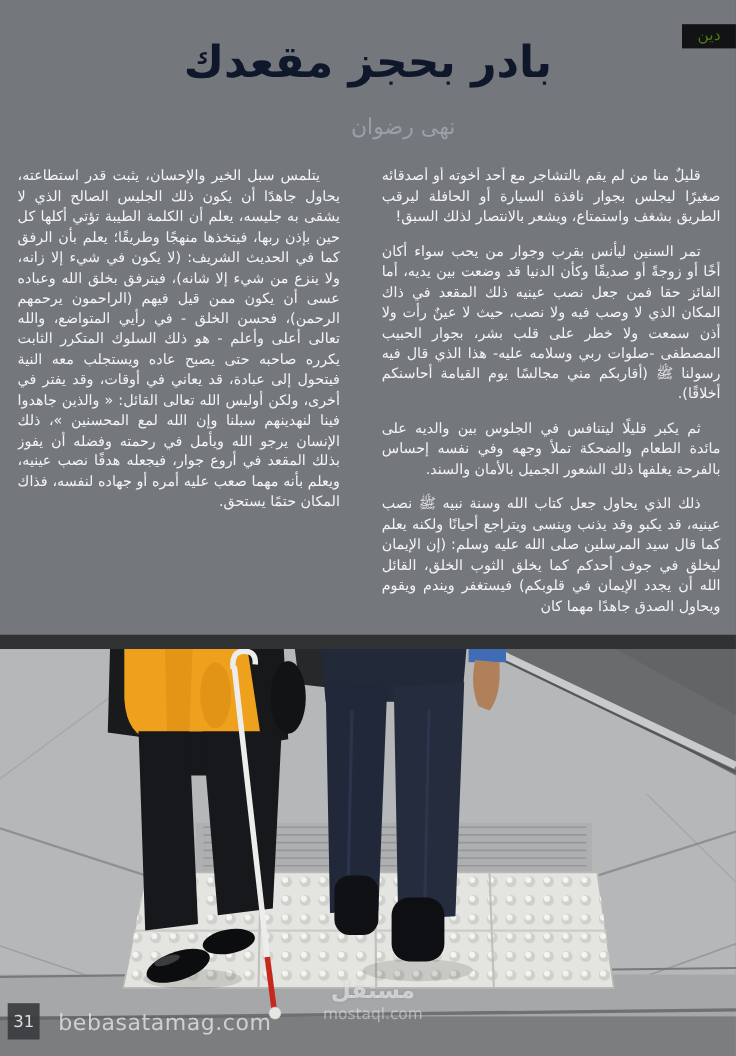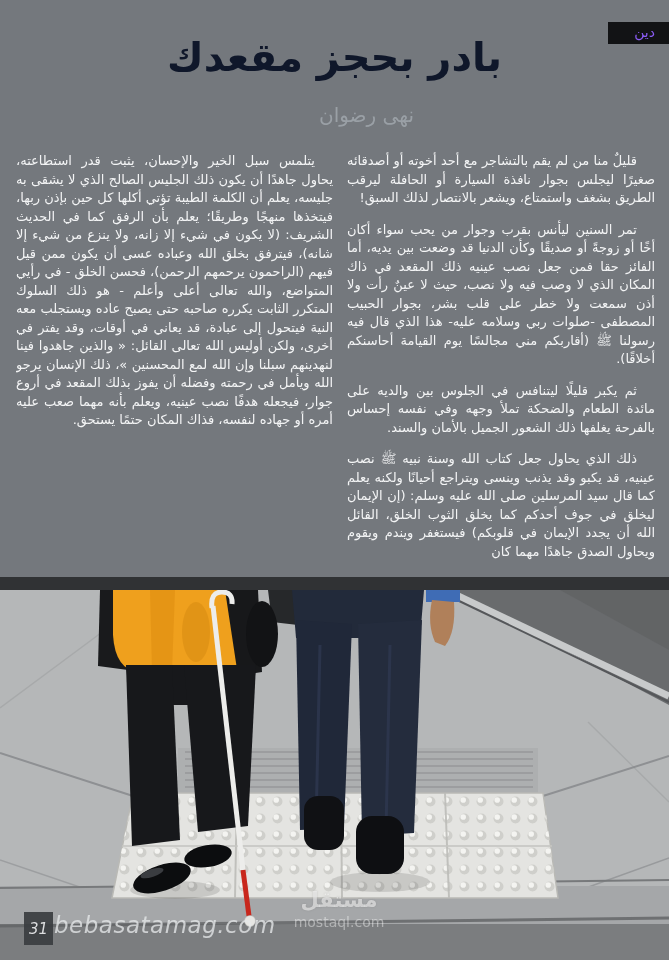--- a/index.html
+++ b/index.html
@@ -4,42 +4,42 @@
 <style>
   html,body{margin:0;padding:0;background:#4a4d50;}
   .page{
     position:relative;width:669px;height:960px;margin:0 auto;
     background:#74787d;overflow:hidden;
     font-family:"DejaVu Sans",sans-serif;
   }
   
   .tag{
     position:absolute;top:22px;right:0;
-    background:#121315;color:#8b5cf6;
-    font-size:14px;line-height:21px;padding:0 14px 1px 26px;
+    background:#121315;color:#4d7c0f;
+    font-size:14px;line-height:21px;padding:0 14px 1px 14px;
     direction:rtl;
   }
   .title{
     position:absolute;top:34px;left:0;width:100%;
     text-align:center;direction:rtl;
     font-size:40px;font-weight:bold;color:#0f172a;
     margin:0;letter-spacing:1px;
   }
   .byline{
     position:absolute;top:103px;left:0;width:100%;
     text-align:center;direction:rtl;transform:translateX(32px);
     font-size:20px;color:#9aa0a6;
   }
   
   .columns{
     position:absolute;top:152px;left:16px;right:14px;height:430px;
     display:flex;direction:rtl;gap:14px;overflow:hidden;
   }
   .col{overflow:hidden;}
-  .col-right{width:308px;flex:0 0 308px;}
+  .col-right{width:308px;flex:0 0 308px;margin-left:24px;}
   .col-left{flex:1;}
   .col p{
     margin:0 0 13px 0;
     color:#f3f4f5;font-size:13px;line-height:18.5px;
     text-align:justify;text-indent:18px;direction:rtl;
   }
   
   .photo-bar{position:absolute;top:577px;left:0;width:669px;height:13px;background:#303234;}
   .photo{position:absolute;top:590px;left:0;width:669px;height:370px;overflow:hidden;}
   
@@ -49,27 +49,27 @@
   }
   .watermark .wm-ar{
     display:block;font-size:21px;font-weight:bold;
     color:rgba(255,255,255,.55);direction:rtl;line-height:28px;
     text-shadow:0 0 2px rgba(120,120,120,.4);
   }
   .watermark .wm-en{
     display:block;font-size:14px;color:rgba(255,255,255,.42);line-height:16px;
   }
   
-  .footer{position:absolute;top:912px;left:24px;display:flex;align-items:flex-start;font-style:italic;}
+  .footer{position:absolute;top:912px;left:7px;display:flex;align-items:center;}
   .pagenum{
     width:29px;height:33px;background:rgba(58,61,64,.92);
     color:#dcdddf;font-size:15px;display:flex;align-items:center;justify-content:center;
   }
   .site{
-    margin-left:1px;font-size:23px;color:rgba(230,232,233,.78);letter-spacing:.5px;
+    margin-left:17px;font-size:20px;color:rgba(230,232,233,.78);letter-spacing:.5px;
   }
 </style>
 </head>
 <body>
 
 <div class="page">
 
   <div class="tag">دين</div>
   <h1 class="title">بادر بحجز مقعدك</h1>
   <div class="byline">نهى رضوان</div>

